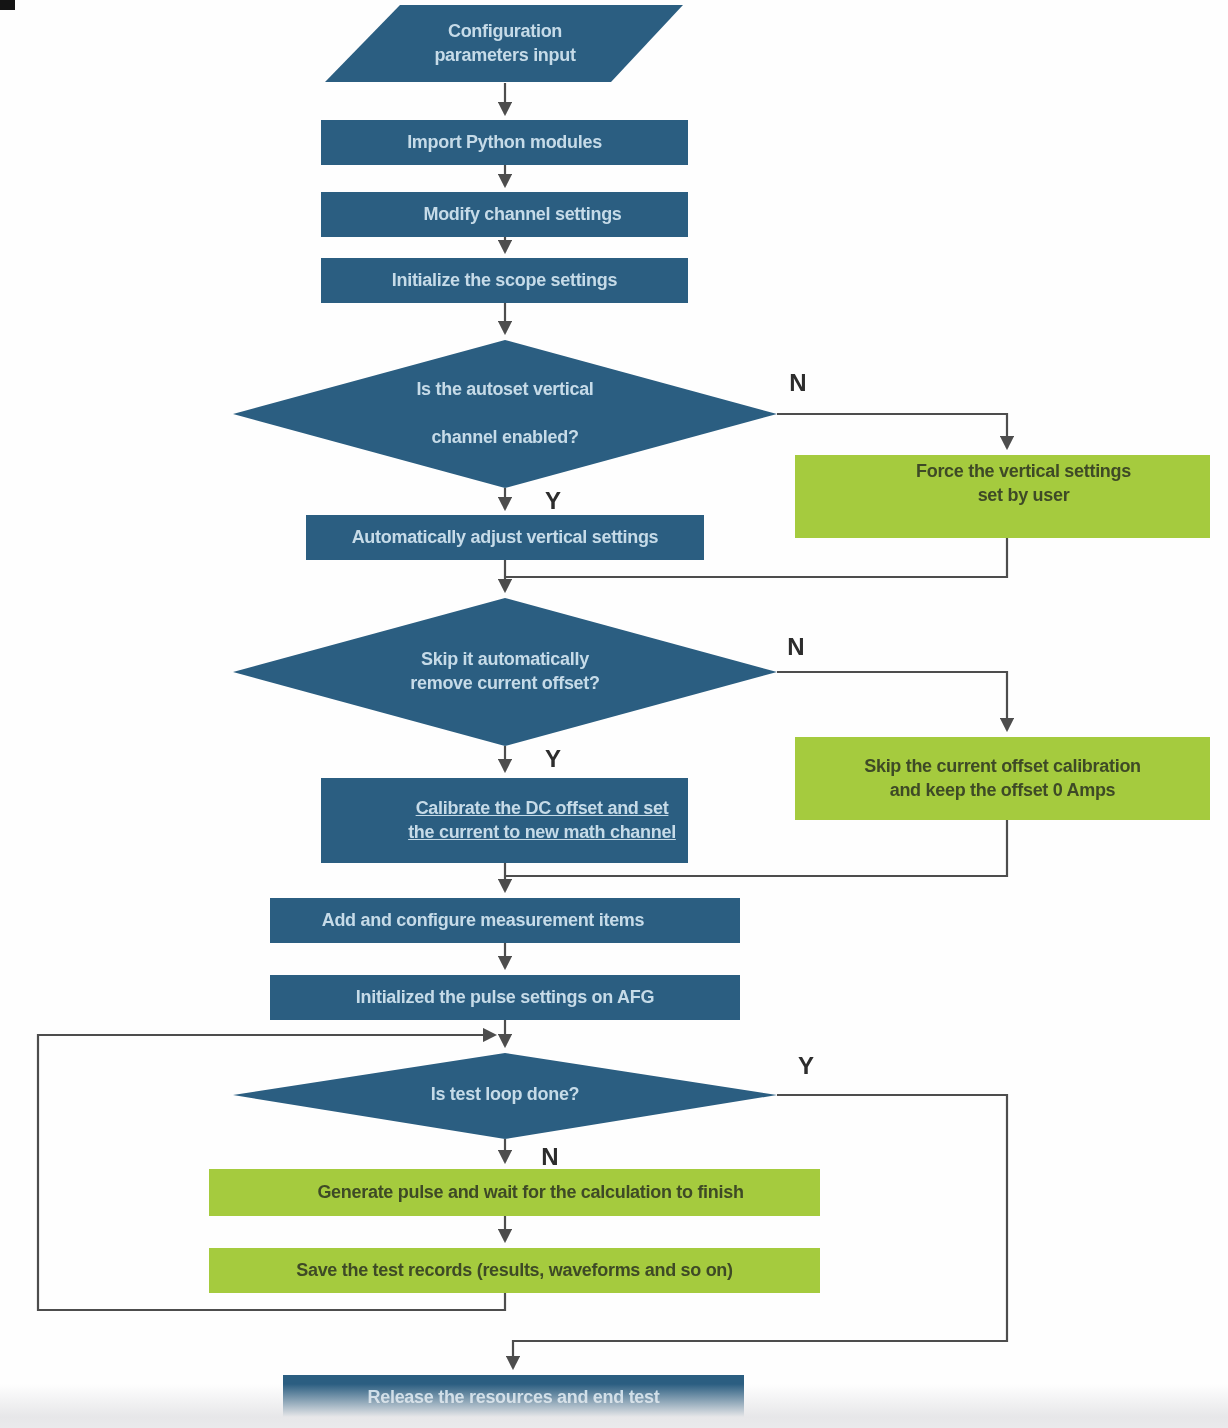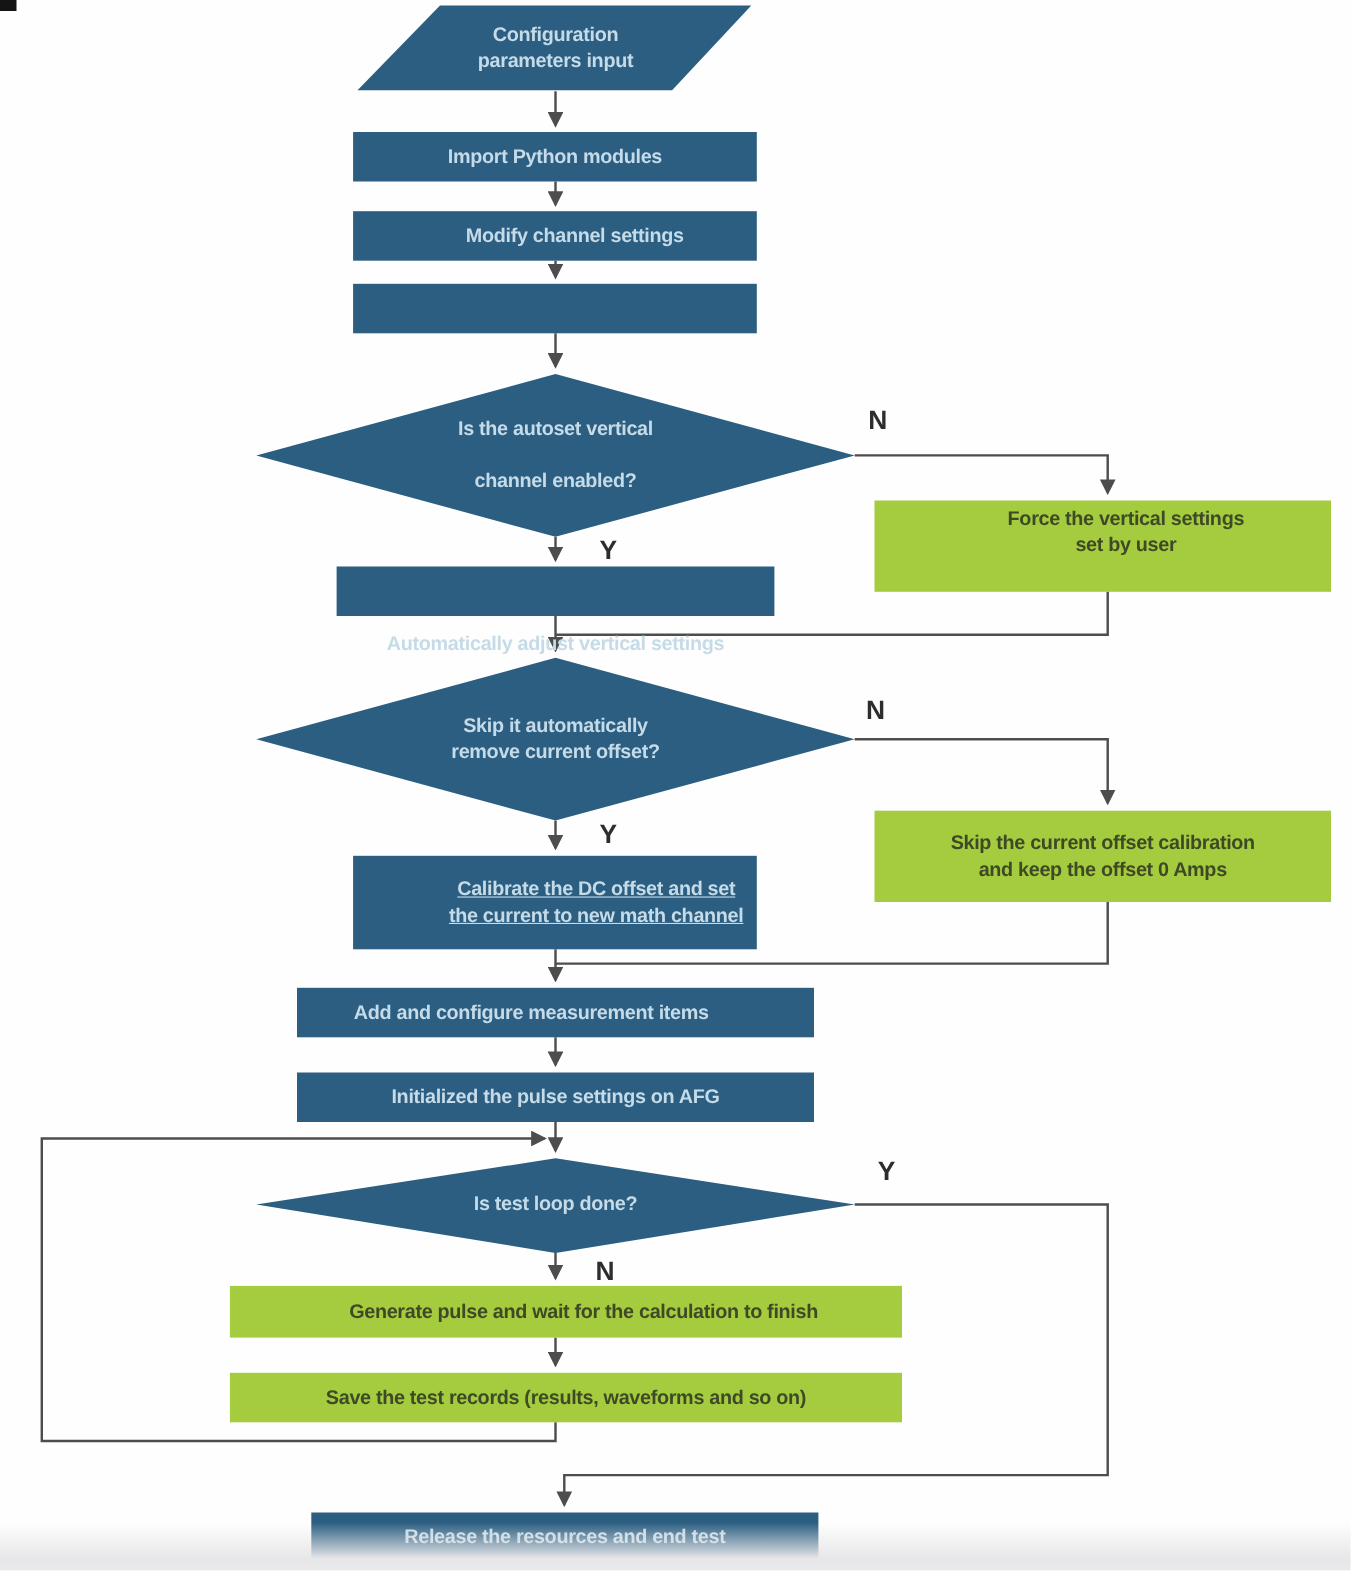--- a/index.html
+++ b/index.html
@@ -83,32 +83,33 @@
 
   <div class="txt on-blue" style="left:355px;top:6px;width:300px;height:76px;">
     <div>Configuration</div>
     <div>parameters input</div>
   </div>
 
   <div class="txt on-blue" style="left:321px;top:120px;width:367px;height:45px;">Import Python modules</div>
 
   <div class="txt on-blue" style="left:321px;top:192px;width:367px;height:45px;margin-left:18px;">Modify channel settings</div>
 
+  <div class="txt on-blue" style="left:321px;top:258px;width:367px;height:45px;">Initialize the scope settings</div>
 
   <div class="txt on-blue" style="left:335px;top:376px;width:340px;height:76px;gap:24px;">
     <div>Is the autoset vertical</div>
     <div>channel enabled?</div>
   </div>
 
   <div class="txt on-green" style="left:816px;top:455px;width:415px;height:58px;">
     <div>Force the vertical settings</div>
     <div>set by user</div>
   </div>
 
-  <div class="txt on-blue" style="left:306px;top:515px;width:398px;height:45px;margin-top:48px;">Automatically adjust vertical settings</div>
+  <div class="txt on-blue" style="left:306px;top:515px;width:398px;height:45px;">Automatically adjust vertical settings</div>
 
   <div class="txt on-blue" style="left:335px;top:634px;width:340px;height:76px;">
     <div>Skip it automatically</div>
     <div>remove current offset?</div>
   </div>
 
   <div class="txt on-green" style="left:795px;top:737px;width:415px;height:83px;">
     <div>Skip the current offset calibration</div>
     <div>and keep the offset 0 Amps</div>
   </div>

